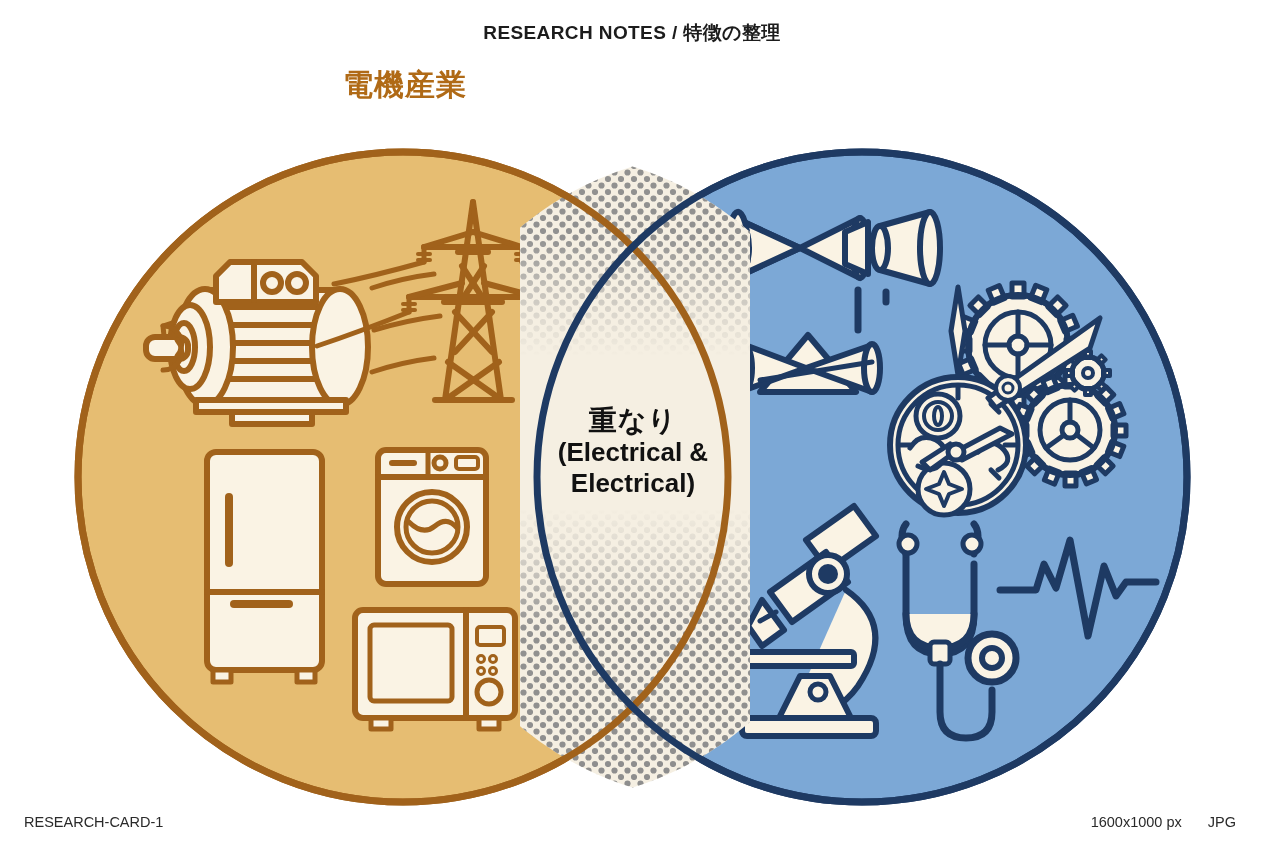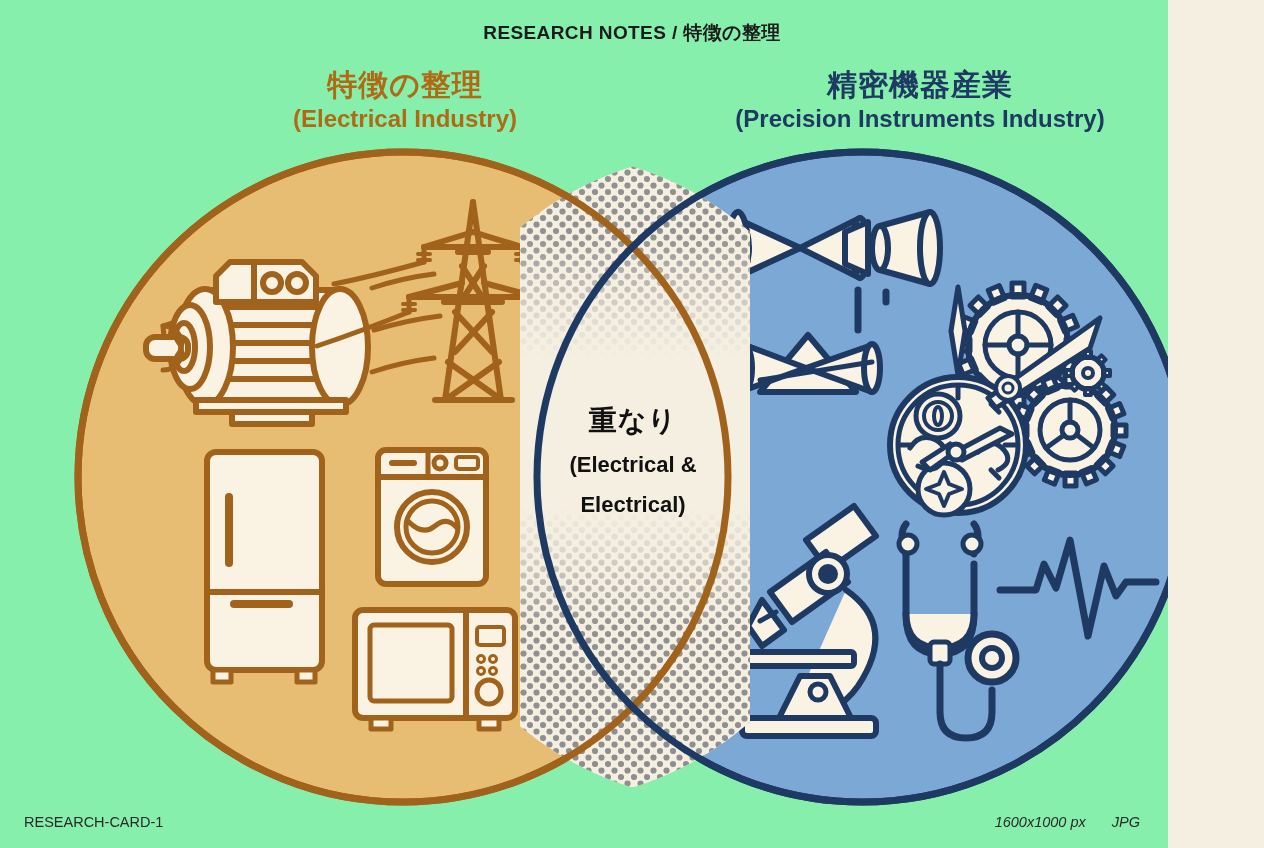--- a/index.html
+++ b/index.html
@@ -9,23 +9,23 @@
   body {
     width: 1264px;
     height: 848px;
     background: #F5EFE2;
     font-family: "Liberation Sans", "DejaVu Sans", sans-serif;
     overflow: hidden;
     position: relative;
   }
   #card {
     position: relative;
-    width: 1168px;
+    width: 1264px;
     height: 848px;
-    background: #86efac;
+    background: #ffffff;
     overflow: hidden;
   }
   #header-title {
     position: absolute;
     top: 20px;
     left: 0;
     width: 1264px;
     text-align: center;
     font-size: 19px;
     font-weight: bold;
@@ -65,52 +65,47 @@
     left: 0;
     top: 0;
   }
   .footer-text {
     position: absolute;
     bottom: 18px;
     font-size: 14.5px;
     color: #2a2a2a;
   }
   #footer-left { left: 24px; }
-  #footer-right { right: 28px; font-style: italic; }
+  #footer-right { right: 28px; }
   #footer-right span { margin-left: 22px; }
   #overlap-label {
     position: absolute;
     left: 523px;
     top: 405px;
     width: 220px;
     text-align: center;
     color: #111111;
     font-weight: bold;
     line-height: 1.14;
     pointer-events: none;
   }
   #overlap-label .jp { display:block; font-size: 28px; letter-spacing: 1px;}
-  #overlap-label .en { display:block; font-size: 22px; margin-top: 15px;}
+  #overlap-label .en { display:block; font-size: 26px; margin-top: 1px;}
 </style>
 </head>
 <body>
 
 <div id="card">
 
   <div id="header-title">RESEARCH NOTES / 特徴の整理</div>
 
   <div class="venn-title" id="title-left">
-    <span class="jp">特徴の整理</span>
-    <span class="en">(Electrical Industry)</span>
+    <span class="jp">電機産業</span>
   </div>
 
-  <div class="venn-title" id="title-right">
-    <span class="jp">精密機器産業</span>
-    <span class="en">(Precision Instruments Industry)</span>
-  </div>
 
   <svg id="venn-svg" width="1264" height="848" viewBox="0 0 1264 848">
     <defs>
       <clipPath id="clip-left">
           <circle cx="403" cy="477" r="325"></circle>
         </clipPath>
       <clipPath id="clip-right">
           <circle cx="862" cy="477" r="325"></circle>
         </clipPath>
       <clipPath id="clip-overlap">

